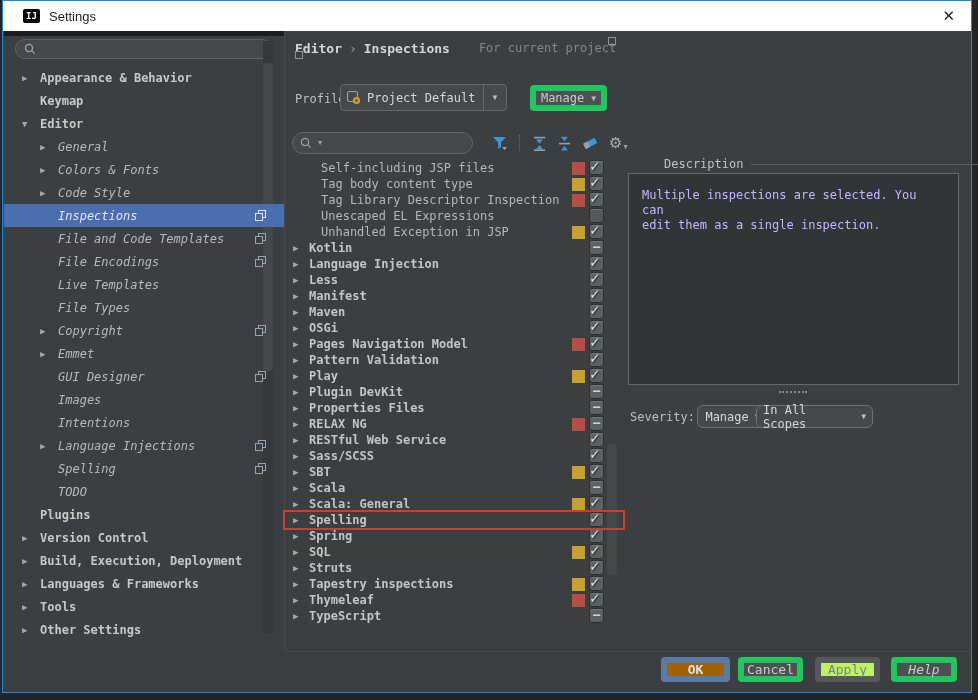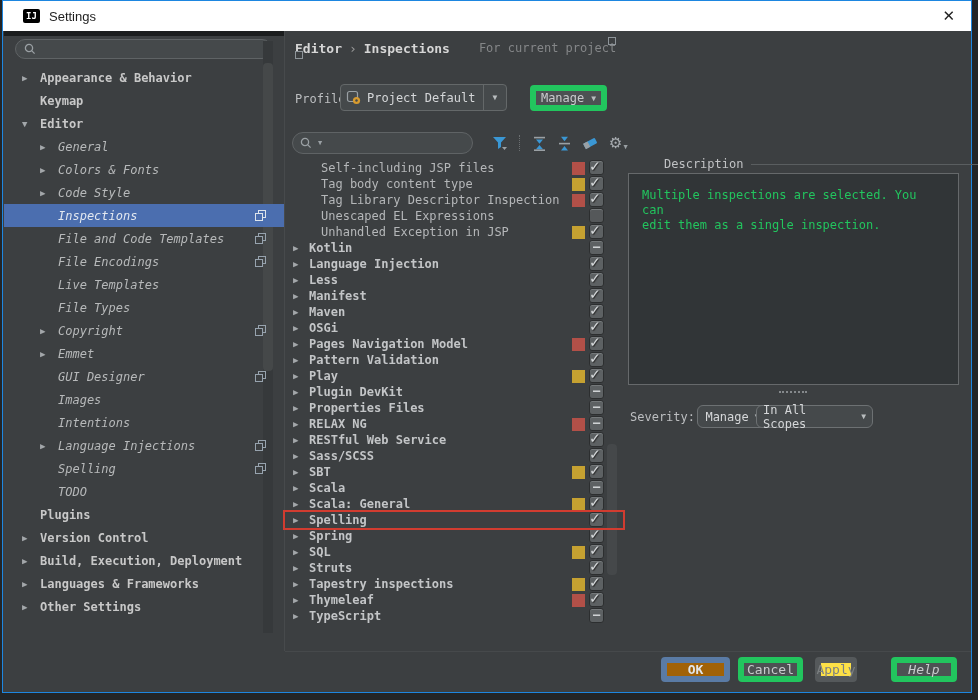--- a/index.html
+++ b/index.html
@@ -133,34 +133,34 @@
   }
   .tree-thumb{position:absolute;left:604px;top:443px;width:10px;height:131px;background:#45484a;border-radius:4px;z-index:1;}
   
   .desc-head{
     position:absolute;left:629px;top:156px;width:327px;height:14px;
     display:flex;align-items:center;font-size:12px;color:#c0c2c4;padding-left:32px;
   }
   .desc-head .rule{flex:1;border-top:1px solid #5a5e60;margin-left:8px;}
   .desc-box{
     position:absolute;left:625px;top:172px;width:331px;height:212px;box-sizing:border-box;
-    border:1px solid #66696b;background:#313537;color:#22c55e;font-size:12px;
+    border:1px solid #66696b;background:#313537;color:#c4b5fd;font-size:12px;
     padding:14px 13px;line-height:15px;
   }
   .split-dots{position:absolute;left:776px;top:390px;width:28px;border-top:2px dotted #85898c;}
   
   .sev-lbl{position:absolute;left:627px;top:409px;}
   .sev-combo{border-radius:6px;border-color:#6d7173;justify-content:center;gap:6px;padding:0 6px;}
   .mixed-combo{left:694px;top:404px;width:71px;height:23px;}
   .scopes-combo{left:753px;top:404px;width:117px;height:23px;}
   
   .footer-line{position:absolute;left:282px;top:650px;width:686px;height:1px;background:#46494b;}
   .ok-btn{left:658px;top:656px;width:69px;height:25px;background:#a16207;border-color:#5a7ba5;color:#e0e4e8;font-weight:bold;}
   .cancel-btn{left:735px;top:656px;width:65px;height:25px;}
-  .apply-btn{left:812px;top:656px;width:42px;height:25px;background:#fde047;border-color:#55595b;color:#7c8082;cursor:default;}
+  .apply-btn{left:812px;top:656px;width:65px;height:25px;background:#bef264;border-color:#55595b;color:#7c8082;cursor:default;}
   .help-btn{left:888px;top:656px;width:66px;height:25px;font-style:italic;}
 </style>
 </head>
 <body>
 
 <div class="win">
 
   <div class="titlebar">
     <div class="applogo">IJ</div>
     <span>Settings</span>
@@ -332,20 +332,25 @@
         <span class="slabel">Build, Execution, Deployment</span>
 
       </div>
 
       <div class="srow cat arr-c">
         <span class="arrow"></span>
         <span class="slabel">Languages &amp; Frameworks</span>
 
       </div>
 
+      <div class="srow cat arr-c">
+        <span class="arrow"></span>
+        <span class="slabel">Tools</span>
+
+      </div>
 
       <div class="srow cat arr-c">
         <span class="arrow"></span>
         <span class="slabel">Other Settings</span>
 
       </div>
     </div>
   <div class="vsep"></div>
 
   <div class="crumbs">

